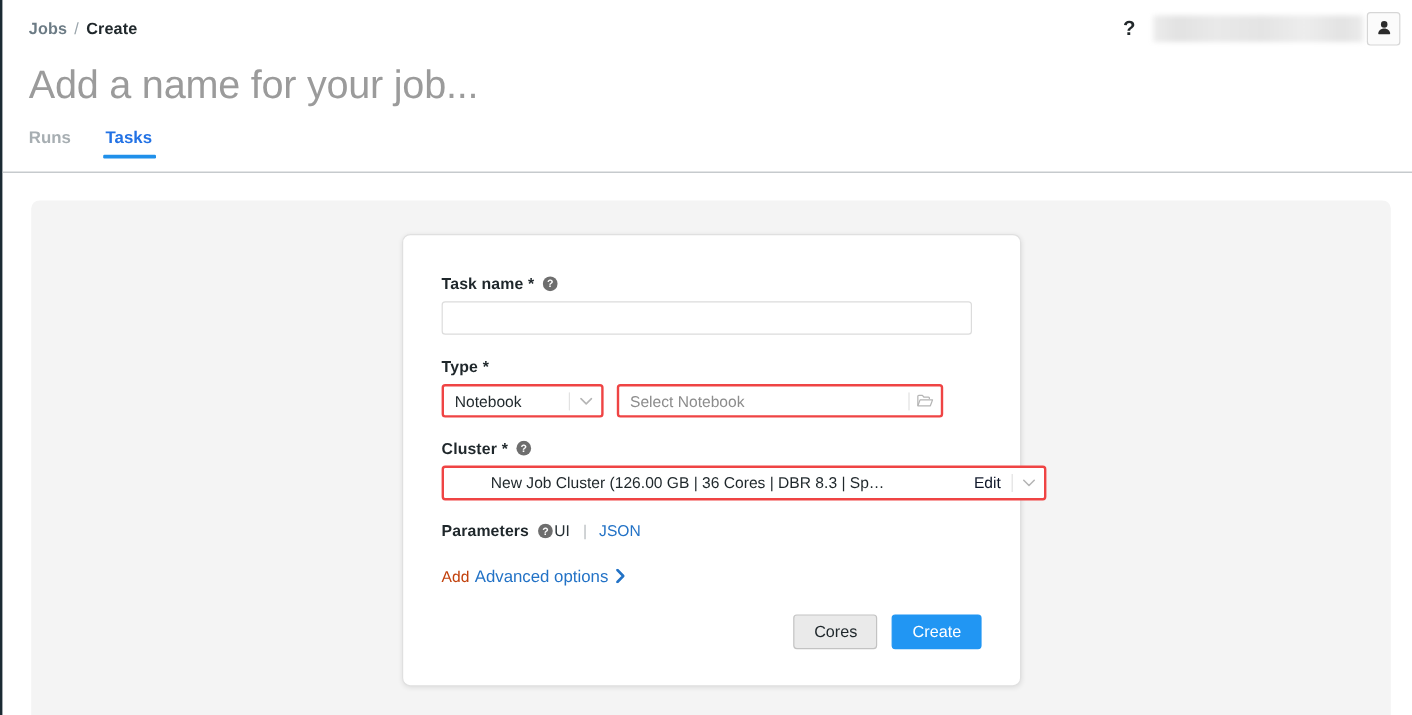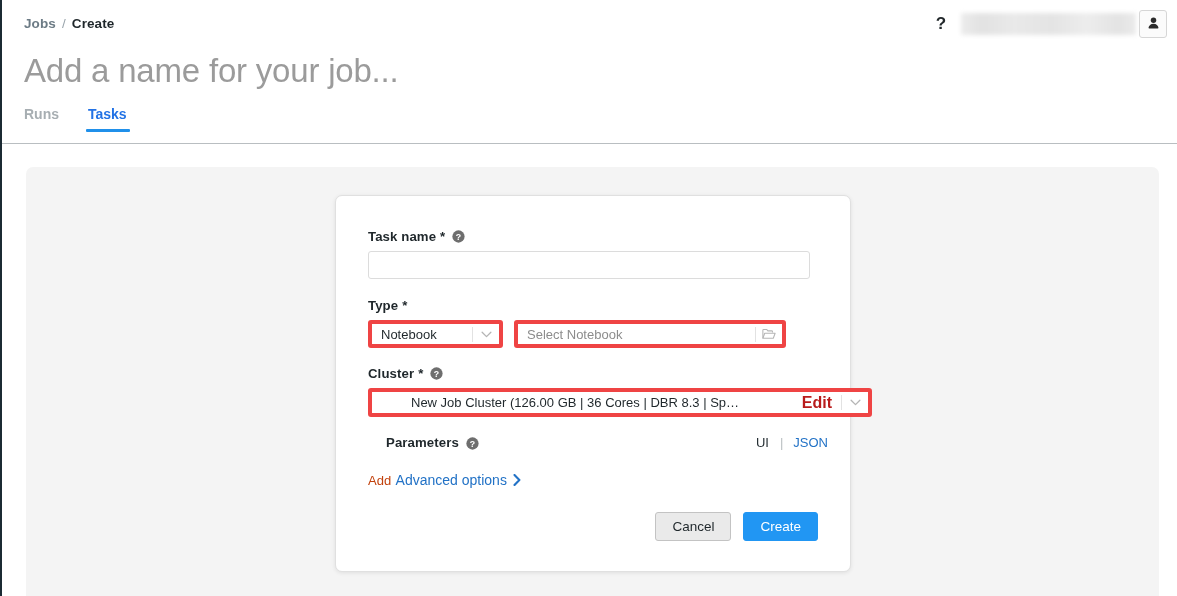--- a/index.html
+++ b/index.html
@@ -176,21 +176,21 @@
   }
   .text-input::placeholder { color: #8c8c8c; }
 
   .gap-1 { height: 19px; }
   .gap-2 { height: 18px; }
 
   
   .row { display: flex; align-items: center; }
   .select-box {
     height: 28px;
-    border: 4px solid #ef4444;
+    border: 2px solid #ef4444;
     border-radius: 3px;
     background: #fff;
     display: flex;
     align-items: center;
     position: relative;
   }
   .type-select { width: 135px; }
   .select-value {
     font-size: 13px;
     color: #1f272b;
@@ -233,34 +233,33 @@
   .cluster-value {
     font-size: 13px;
     color: #1f272b;
     padding-left: 9px;
     flex: 1;
     white-space: nowrap;
     overflow: hidden;
     text-overflow: clip;
   }
   .edit-link {
-    color: #b91c1c;
-    font-size: 16px;
-    font-weight: 700;
+    color: #0f172a;
+    font-size: 13px;
+    font-weight: 400;
     padding: 0 9px 0 4px;
     white-space: nowrap;
   }
 
   
   .params-row {
     display: flex;
     align-items: center;
-    justify-content: space-between;
+    justify-content: flex-start;
     width: 442px;
-    margin-left: 18px;
   }
   .params-left { display: flex; align-items: center; }
   .params-toggle {
     display: flex;
     align-items: center;
     font-size: 13px;
   }
   .toggle-ui   { color: #262f34; padding: 0 1px; }
   .toggle-pipe { color: #b9bec1; margin: 0 10px; }
   .toggle-json { color: #2272c6; }
@@ -450,18 +449,18 @@
         <span class="adv-chevron">
           <svg width="8" height="12" viewBox="0 0 8 12">
             <path d="M1.5 1 L6.4 6 L1.5 11" fill="none" stroke="#2272c6" stroke-width="2.1" stroke-linecap="round" stroke-linejoin="round"></path>
           </svg>
         </span>
       </div>
 
     </div>
 
     <div class="card-actions">
-      <button class="btn btn-cancel">Cancel</button>
+      <button class="btn btn-cancel">Cores</button>
       <button class="btn btn-create">Create</button>
     </div>
 
   </div>
 </div>
 
 </body></html>

